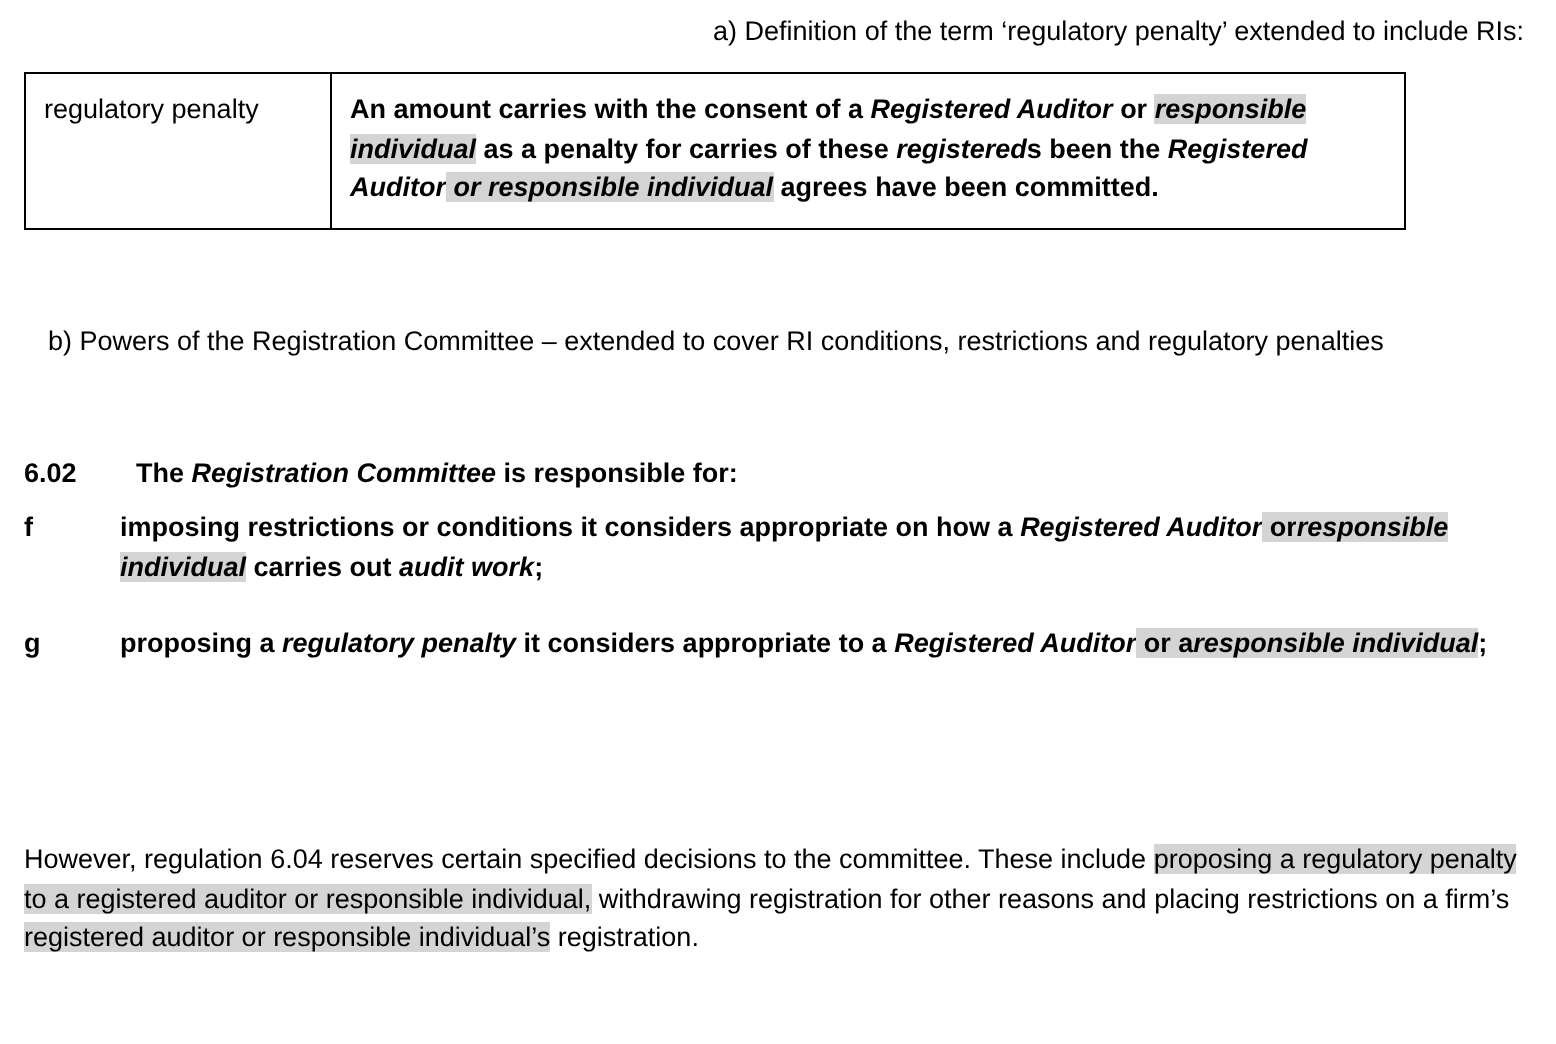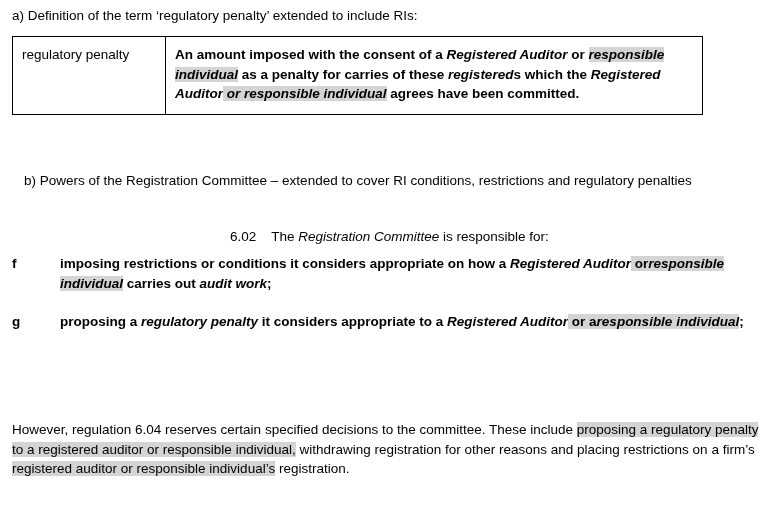--- a/index.html
+++ b/index.html
@@ -24,20 +24,21 @@
   .para {
     font-size: 13.5px;
     line-height: 1.45;
     margin: 0;
   }
   .lead-a {
     position: absolute;
     left: 12px;
     top: 6px;
     width: 750px;
+    text-align: right;
   }
   .def-table {
     position: absolute;
     left: 12px;
     top: 36px;
     width: 691px;
     border-collapse: collapse;
     border: 1px solid #000000;
     table-layout: fixed;
   }
@@ -53,32 +54,31 @@
   }
   .def-body {
     font-weight: bold;
   }
   .hl {
     background: #d4d4d4;
   }
   .lead-b {
     position: absolute;
     left: 12px;
-    top: 171px;
+    top: 161px;
     width: 740px;
     padding-left: 12px;
   }
   .clause-602 {
     position: absolute;
     left: 12px;
     top: 215px;
     width: 740px;
-    font-weight: normal;
+    font-weight: bold;
     font-size: 13.5px;
-    text-align: center;
   }
   .clause-602 .num {
     display: inline-block;
     width: 56px;
   }
   .item {
     position: absolute;
     left: 12px;
     width: 752px;
     font-size: 13.5px;
@@ -123,21 +123,21 @@
 
 <div class="page">
 
   <p class="para lead-a">a) Definition of the term ‘regulatory penalty’ extended to include RIs:</p>
 
   <table class="def-table">
     <tbody>
         <tr>
       <td class="def-term">regulatory penalty</td>
       <td class="def-body">
-        <span id="def-rich"><span>An amount imposed with the consent of a </span><i>Registered Auditor</i><span> or </span><i class="hl">responsible individual</i><span> as a penalty for carries of these </span><i>registered</i><span>s which the </span><i>Registered Auditor</i><i class="hl"> or responsible individual</i><span> agrees have been committed.</span></span>
+        <span id="def-rich"><span>An amount carries with the consent of a </span><i>Registered Auditor</i><span> or </span><i class="hl">responsible individual</i><span> as a penalty for carries of these </span><i>registered</i><span>s been the </span><i>Registered Auditor</i><i class="hl"> or responsible individual</i><span> agrees have been committed.</span></span>
       </td>
     </tr>
   </tbody>
     </table>
 
   <p class="para lead-b">b) Powers of the Registration Committee – extended to cover RI conditions, restrictions and regulatory penalties</p>
 
   <p class="clause-602">
     <span class="num">6.02</span><span>The </span><i>Registration Committee</i><span> is responsible for:</span>
   </p>

